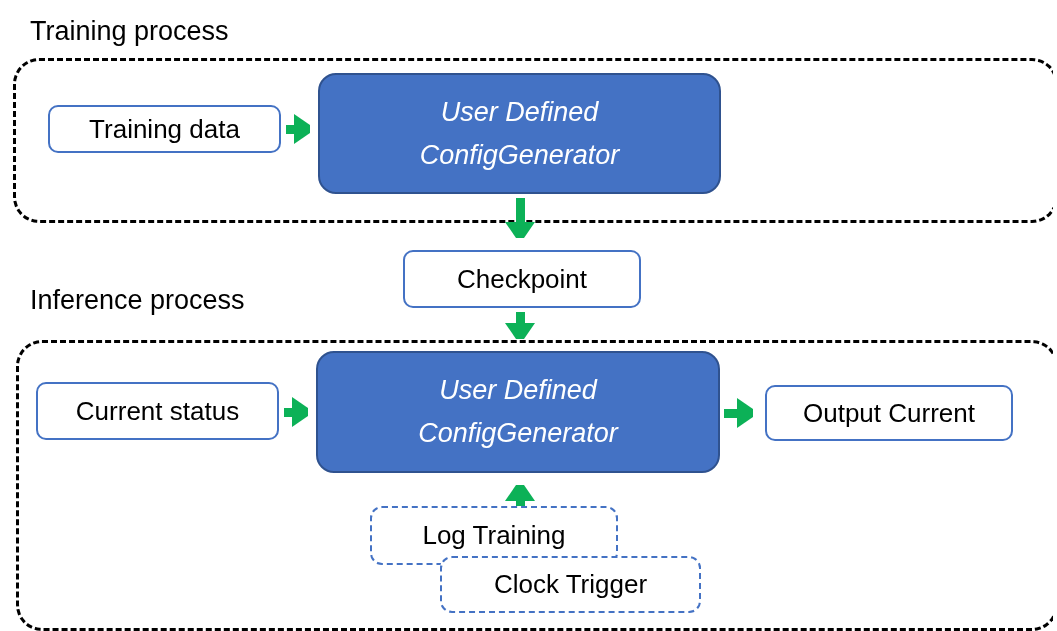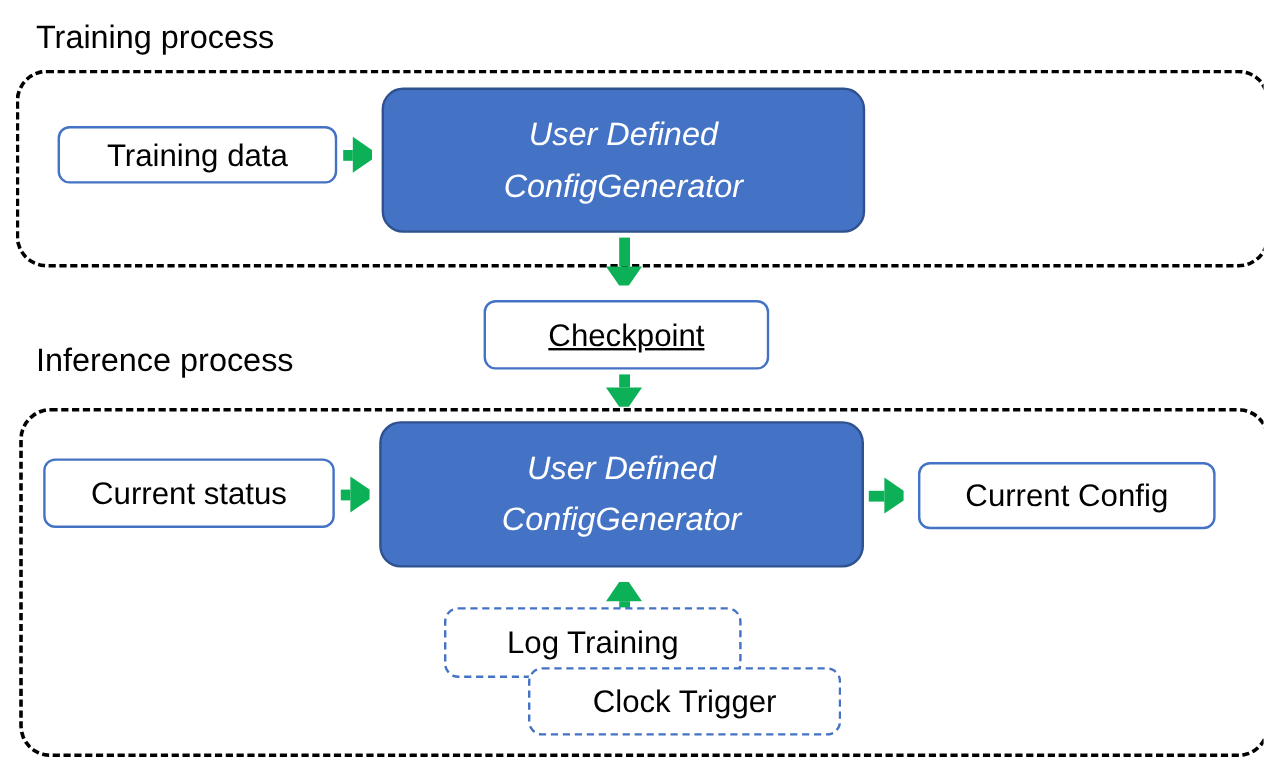--- a/index.html
+++ b/index.html
@@ -102,21 +102,21 @@
     border-bottom: 16px solid var(--arrow-color);
   }
 
   
   #training-label    { left: 18px;  top: 4px; }
   #training-container{ left: 5px;   top: 50px;  width: 1045px; height: 165px; }
   #training-data-box { left: 40px;  top: 97px;  width: 233px;  height: 48px; }
   #arrow-td-gen      { left: 274px; top: 110px; width: 37px;   height: 22px; }
   #train-gen-box     { left: 310px; top: 65px;  width: 403px;  height: 121px; }
   #arrow-gen-ckpt    { left: 501px; top: 186px; width: 22px;   height: 56px; }
-  #checkpoint-box    { left: 395px; top: 242px; width: 238px;  height: 58px; text-decoration: underline; }
+  #checkpoint-box    { left: 395px; top: 242px; width: 238px;  height: 58px; }
   #arrow-ckpt-gen    { left: 501px; top: 300px; width: 22px;   height: 43px; }
   #inference-label   { left: 18px;  top: 273px; }
   #inference-container{ left: 8px;  top: 332px; width: 1042px; height: 291px; }
   #current-status-box{ left: 28px;  top: 374px; width: 243px;  height: 58px; }
   #arrow-cs-gen      { left: 272px; top: 393px; width: 36px;   height: 22px; }
   #infer-gen-box     { left: 308px; top: 343px; width: 404px;  height: 122px; }
   #arrow-gen-out     { left: 712px; top: 394px; width: 45px;   height: 22px; }
   #output-config-box { left: 757px; top: 377px; width: 248px;  height: 56px; }
   #arrow-trig-gen    { left: 501px; top: 465px; width: 22px;   height: 33px; }
   #log-trigger-box   { left: 362px; top: 498px; width: 248px;  height: 59px; z-index: 1; }
@@ -176,21 +176,21 @@
     <span>User Defined</span>
     <span>ConfigGenerator</span>
   </div>
 
   <div class="arrow arrow-right" id="arrow-gen-out">
     <div class="shaft-h"></div>
     <div class="head-right"></div>
   </div>
 
   <div class="io-box" id="output-config-box">
-    <span>Current Config</span>
+    <span>Output Current</span>
   </div>
 
   <div class="arrow arrow-up" id="arrow-trig-gen">
     <div class="head-up"></div>
     <div class="shaft-v"></div>
   </div>
 
   <div class="trigger-box" id="log-trigger-box">
     <span>Log Training</span>
   </div>

